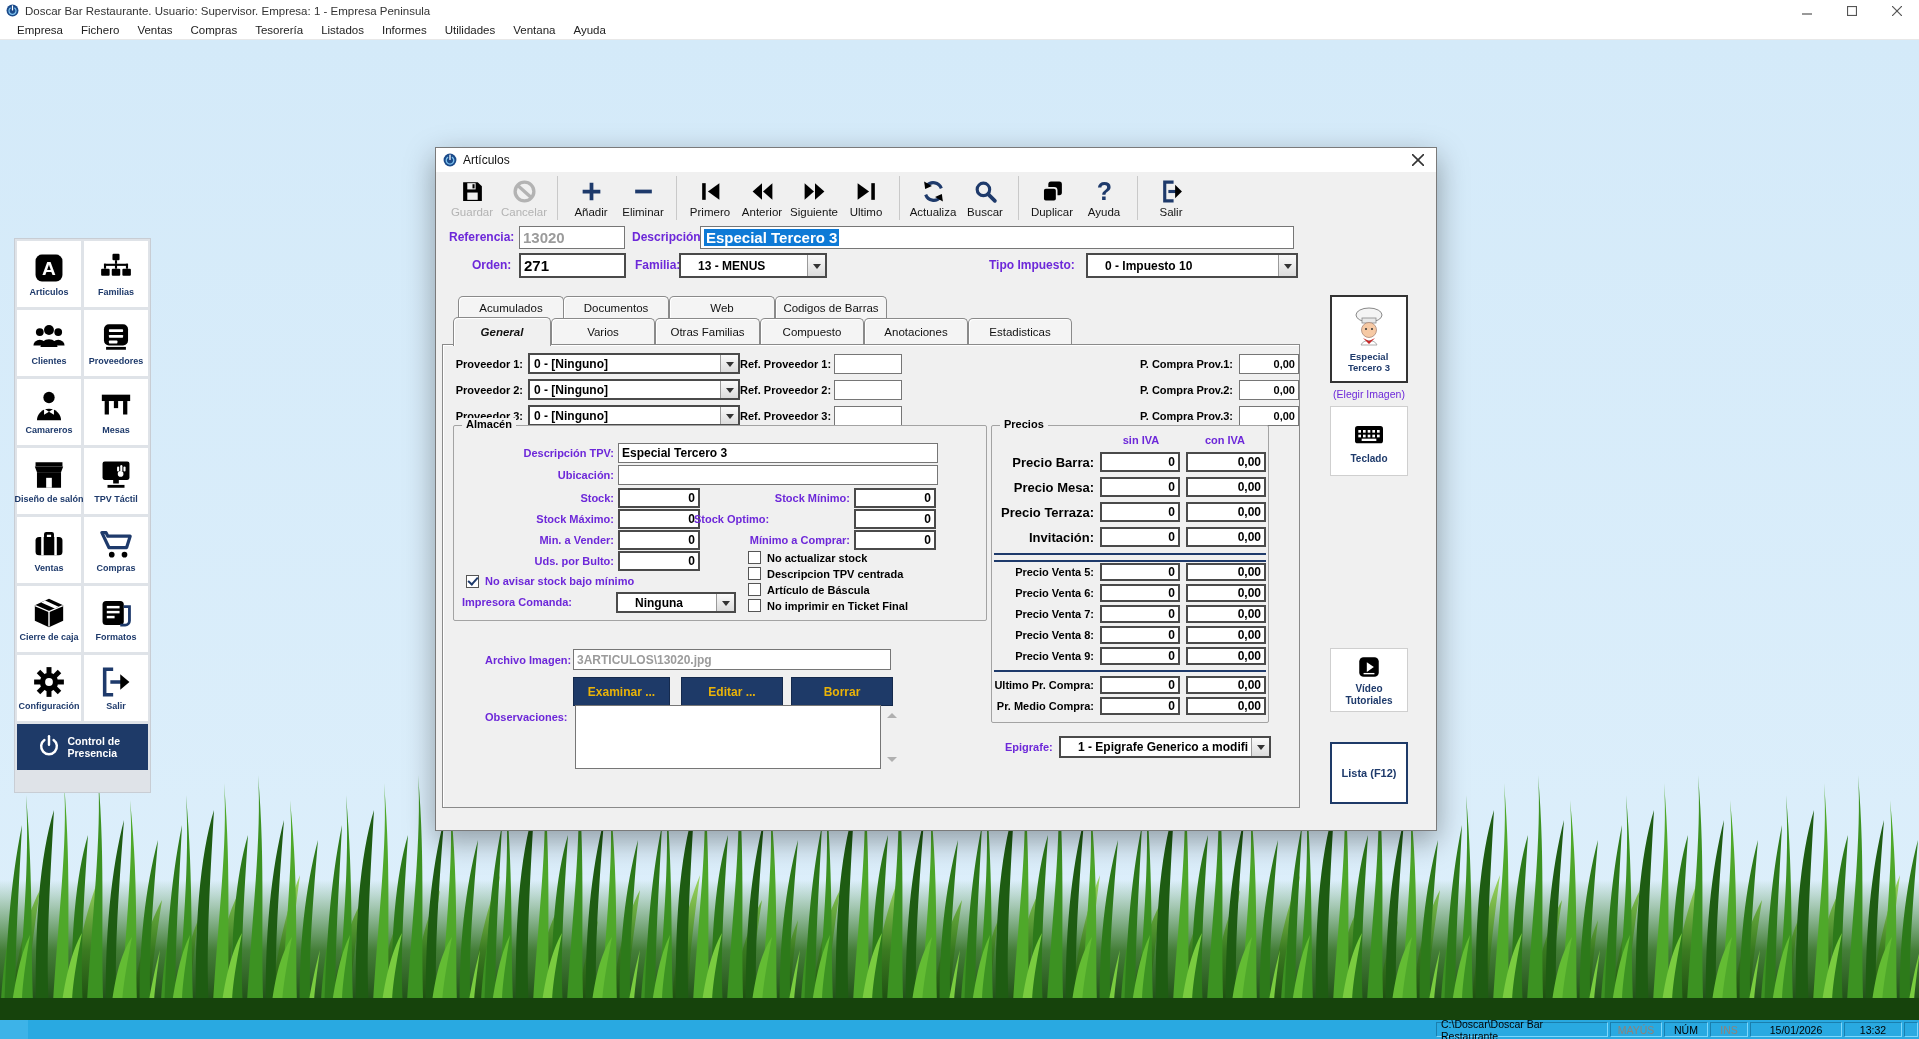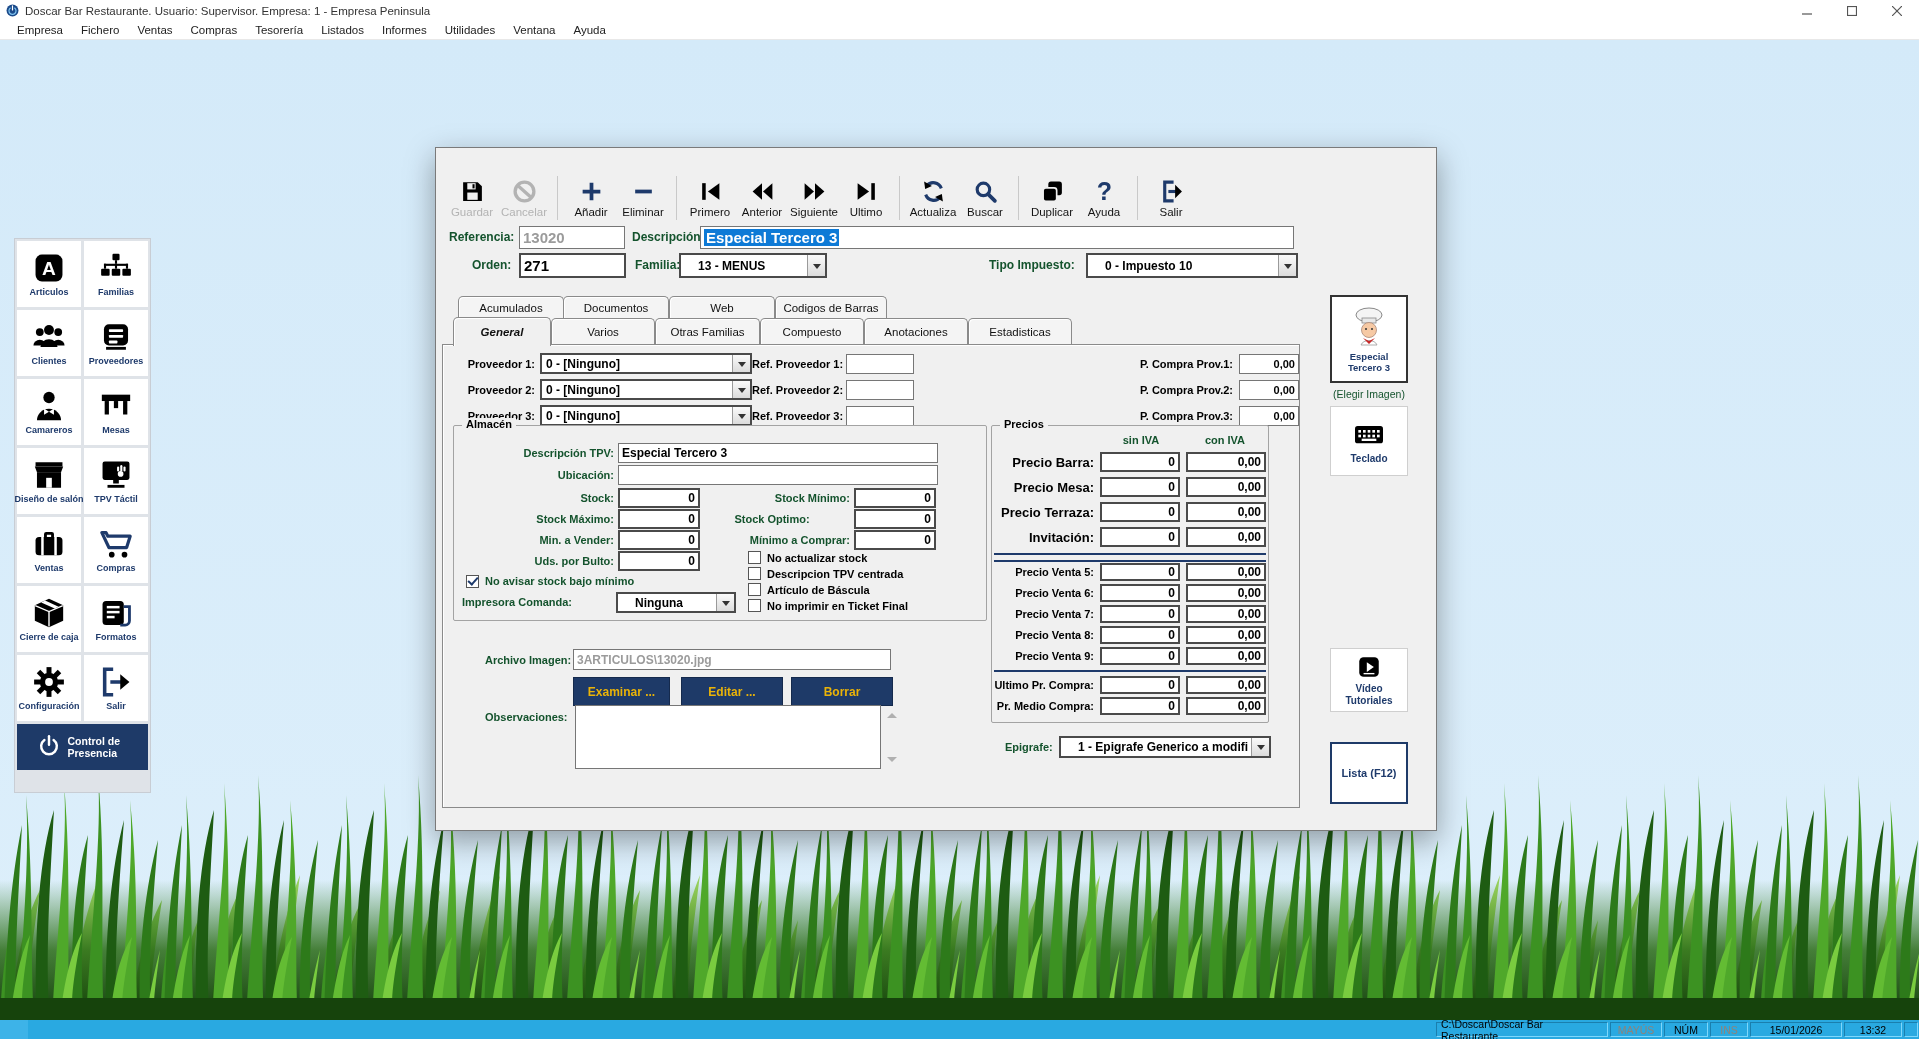--- a/index.html
+++ b/index.html
@@ -40,21 +40,21 @@
           align-items:center;justify-content:center;cursor:pointer;}
   .toolbar{position:absolute;left:0;top:24px;right:0;height:52px;display:flex;
            align-items:center;padding-left:10px;}
   .tbtn{display:flex;flex-direction:column;align-items:center;justify-content:center;
         min-width:52px;color:#1e3a6b;cursor:pointer;}
   .tbtn svg{width:25px;height:25px;}
   .tbtn .tlb{font-size:11.5px;color:#141414;margin-top:2px;}
   .tbtn.disabled{color:#b3b3b3;}
   .tbtn.disabled .tlb{color:#b3b3b3;}
   .tsep{width:1px;height:44px;background:#c9c9c9;margin:0 7px;}
-  .dlb{position:absolute;font-weight:bold;font-size:12px;white-space:nowrap;color:#14532d;}
+  .dlb{position:absolute;font-weight:bold;font-size:12px;white-space:nowrap;color:#6d28d9;}
   .lb11{font-size:11px;}
   .tin{position:absolute;border:1.5px solid #767676;background:#fff;box-sizing:border-box;
        font-family:"Liberation Sans",sans-serif;font-weight:bold;font-size:12px;padding:0 3px;}
   .tin.num{text-align:right;border:2px solid #4a4a4a;}
   .big{font-size:15px;}
   .gray{color:#9b9b9b;}
   .combo{position:absolute;border:2px solid #4a4a4a;background:#fff;box-sizing:border-box;
          display:flex;align-items:center;padding-left:17px;font-weight:bold;font-size:12px;cursor:pointer;}
   .carr{position:absolute;right:0;top:0;bottom:0;width:17px;background:linear-gradient(#fafafa,#dcdcdc);
         border-left:1px solid #9a9a9a;display:flex;align-items:center;justify-content:center;}
@@ -63,21 +63,21 @@
   
   .tab{position:absolute;border:1px solid #8a8a8a;border-bottom:none;border-radius:5px 5px 0 0;
        background:#f4f4f4;display:flex;align-items:center;justify-content:center;
        font-size:11.5px;color:#111;box-shadow:inset 1px 1px 0 #fff;cursor:pointer;}
   .tab.active{font-weight:bold;background:#f0f0f0;z-index:5;font-style:italic;}
   .page{position:absolute;left:6px;top:196px;width:858px;height:464px;background:#f0f0f0;
         border:1px solid #8a8a8a;box-shadow:inset 1px 1px 0 #fff;box-sizing:border-box;z-index:4;}
   .fs{position:absolute;border:1px solid #a3a3a3;border-radius:2px;box-sizing:border-box;}
   .fs .leg{position:absolute;top:-8px;left:8px;background:#f0f0f0;padding:0 4px;
            font-size:11px;font-weight:bold;}
-  .prow{display:flex;align-items:center;height:21px;margin-bottom:5px;padding-left:16px;}
+  .prow{display:flex;align-items:center;height:21px;margin-bottom:5px;padding-left:4px;}
   .prow .l1{width:76px;text-align:right;margin-right:5px;font-weight:bold;font-size:11px;white-space:nowrap;}
   .prow .pcombo{position:relative;width:212px;height:21px;border:2px solid #4a4a4a;background:#fff;
                 display:flex;align-items:center;padding-left:4px;font-weight:bold;font-size:12px;
                 box-sizing:border-box;cursor:pointer;}
   .prow .l2{width:88px;text-align:right;margin-right:6px;font-weight:bold;font-size:11px;white-space:nowrap;}
   .prow .ref{width:68px;height:20px;border:1.5px solid #767676;background:#fff;box-sizing:border-box;}
   .prow .l3{flex:1;text-align:right;margin-right:6px;font-weight:bold;font-size:11px;white-space:nowrap;}
   .prow .pc{width:60px;height:20px;border:1.5px solid #767676;background:#fff;box-sizing:border-box;
             font-weight:bold;font-size:11px;text-align:right;padding:0 3px;font-family:"Liberation Sans",sans-serif;}
   .cb{position:absolute;width:13px;height:13px;background:#fff;border:1px solid #555;box-sizing:border-box;cursor:pointer;}
@@ -463,20 +463,32 @@
       </div>
     <div class="presence">
       <svg class="sic">
           <use href="#s-power"></use>
         </svg>
       <span class="plbl">Control de Presencia</span>
     </div>
   </div>
 
   <div class="dialog" style="top:107px;">
+    <div class="dtitle">
+      <svg width="14" height="14">
+          <use href="#i-logo"></use>
+        </svg>
+      <span class="ttl">Artículos</span>
+      <span class="dclose">
+          <svg width="12" height="12">
+            <line x1="0" y1="0" x2="12" y2="12" stroke="#333" stroke-width="1.6"></line>
+            <line x1="12" y1="0" x2="0" y2="12" stroke="#333" stroke-width="1.6"></line>
+          </svg>
+        </span>
+    </div>
 
     <div class="toolbar">
       <div class="tbtn disabled">
           <svg>
             <use href="#i-save"></use>
           </svg>
           <span class="tlb">Guardar</span>
         </div>
       <div class="tbtn disabled">
           <svg>
@@ -663,21 +675,21 @@
         <span class="dlb lb11" style="left:4px;top:21px;width:156px;text-align:right;">Descripción TPV:</span>
         <input class="tin" style="left: 164px; top: 17px; width: 320px; height: 20px;" readonly="" value="Especial Tercero 3">
         <span class="dlb lb11" style="left:4px;top:43px;width:156px;text-align:right;">Ubicación:</span>
         <input class="tin" style="left: 164px; top: 39px; width: 320px; height: 20px;" readonly="" value="">
         <span class="dlb lb11" style="left:4px;top:66px;width:156px;text-align:right;">Stock:</span>
         <input class="tin num" style="left: 164px; top: 62px; width: 82px; height: 20px;" readonly="" value="0">
         <span class="dlb lb11" style="left:240px;top:66px;width:156px;text-align:right;">Stock Mínimo:</span>
         <input class="tin num" style="left: 400px; top: 62px; width: 82px; height: 20px;" readonly="" value="0">
         <span class="dlb lb11" style="left:4px;top:87px;width:156px;text-align:right;">Stock Máximo:</span>
         <input class="tin num" style="left: 164px; top: 83px; width: 82px; height: 20px;" readonly="" value="0">
-        <span class="dlb lb11" style="left:240px;top:87px;width:156px;text-align:center;">Stock Optimo:</span>
+        <span class="dlb lb11" style="left:240px;top:87px;width:156px;text-align:left;">Stock Optimo:</span>
         <input class="tin num" style="left: 400px; top: 83px; width: 82px; height: 20px;" readonly="" value="0">
         <span class="dlb lb11" style="left:4px;top:108px;width:156px;text-align:right;">Min. a  Vender:</span>
         <input class="tin num" style="left: 164px; top: 104px; width: 82px; height: 20px;" readonly="" value="0">
         <span class="dlb lb11" style="left:240px;top:108px;width:156px;text-align:right;">Mínimo a Comprar:</span>
         <input class="tin num" style="left: 400px; top: 104px; width: 82px; height: 20px;" readonly="" value="0">
         <span class="dlb lb11" style="left:4px;top:129px;width:156px;text-align:right;">Uds. por Bulto:</span>
         <input class="tin num" style="left: 164px; top: 125px; width: 82px; height: 20px;" readonly="" value="0">
         <span class="cb checked" style="left:12px;top:149px;"></span>
         <span class="dlb lb11" style="left:31px;top:149px;">No avisar stock bajo mínimo</span>
         <div style="position:absolute;left:294px;top:124px;">

